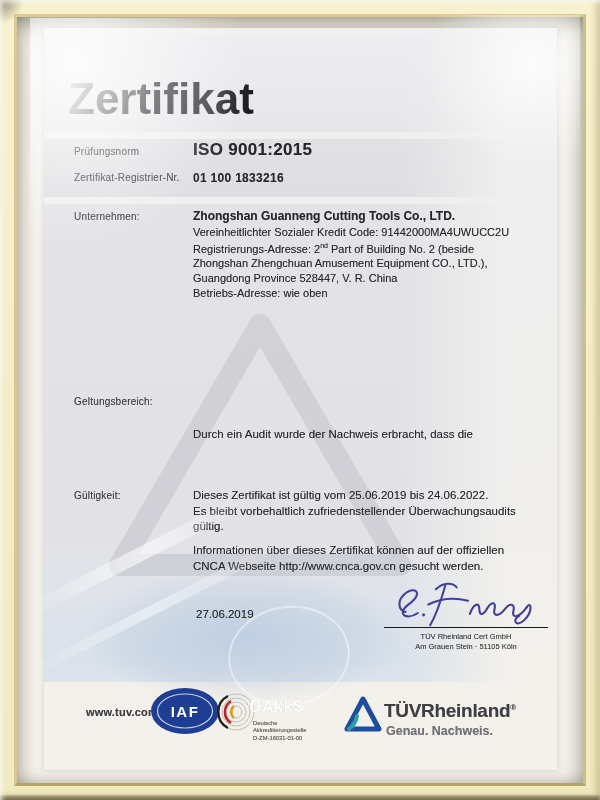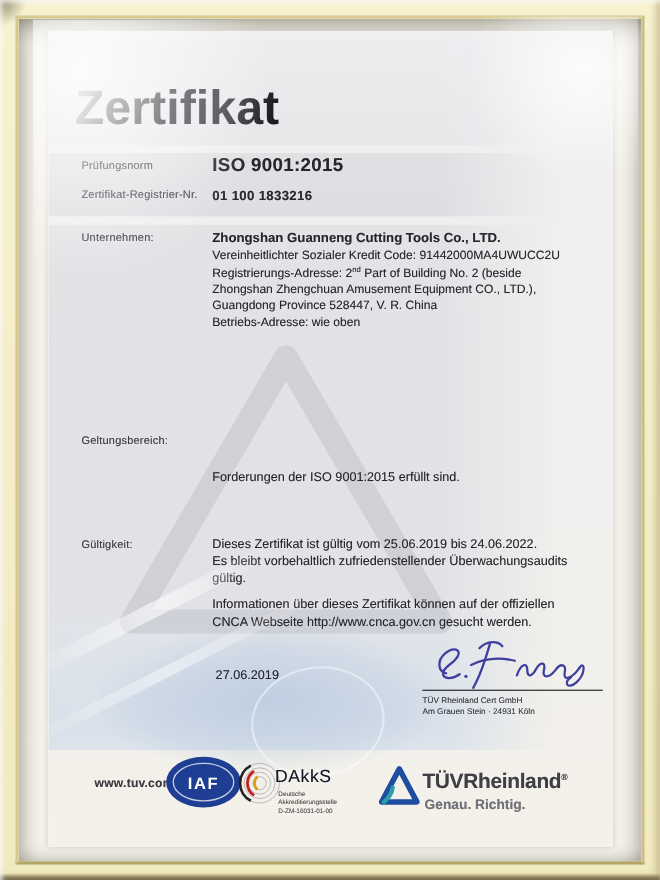--- a/index.html
+++ b/index.html
@@ -69,25 +69,25 @@
   .co{left:193px;top:209px;width:356px;font-size:11px;line-height:14.6px;}
   .co-name{font-size:12px;font-weight:bold;margin-bottom:1px;}
   .co sup{font-size:7px;}
   .v-scope{left:193px;top:355px;font-size:11.5px;}
   .para{left:193px;width:360px;font-size:11.5px;}
   .p-audit{top:427px;line-height:15px;}
   .p-valid{top:488px;line-height:15.5px;}
   .p-info{top:543px;line-height:15.5px;}
   .v-date{left:196px;top:608px;font-size:11.5px;text-align:right;}
   .sig-line{position:absolute;left:384px;top:627px;width:164px;height:1.2px;background:#1a1a1a;z-index:6;}
-  .issuer{left:384px;top:632px;width:164px;text-align:left;font-size:7.5px;line-height:9.6px;color:#3c3c40;}
+  .issuer{left:384px;top:632px;width:164px;text-align:center;font-size:7.5px;line-height:9.6px;color:#3c3c40;}
   
   .website{left:52px;top:706px;font-size:11px;font-weight:bold;color:#3a3a3f;letter-spacing:.2px;margin-left:34px;}
   .logo{position:absolute;z-index:6;}
-  .dakks-name{left:250px;top:698px;font-size:16px;font-weight:normal;color:#0f172a;letter-spacing:.5px;}
+  .dakks-name{left:250px;top:698px;font-size:16px;font-weight:bold;color:#ffffff;letter-spacing:.5px;}
   .dakks-sub{left:253px;width:110px;font-size:5.8px;line-height:7.4px;color:#555;}
   .brand{left:384px;top:700px;font-size:19px;font-weight:bold;color:#3e3e44;letter-spacing:-.3px;white-space:nowrap;}
   .brand .reg{font-size:8px;vertical-align:super;}
   .slogan{left:386px;top:724px;font-size:12.5px;font-weight:bold;color:#717178;}
 </style>
 </head>
 <body>
 
 <div class="photo">
 
@@ -118,21 +118,21 @@
     <div>Vereinheitlichter Sozialer Kredit Code: 91442000MA4UWUCC2U</div>
     <div><span>Registrierungs-Adresse: 2</span><sup>nd</sup><span> Part of Building No. 2 (beside</span></div>
     <div>Zhongshan Zhengchuan Amusement Equipment CO., LTD.),</div>
     <div>Guangdong Province 528447, V. R. China</div>
     <div>Betriebs-Adresse: wie oben</div>
   </div>
 
   <div class="txt lbl" style="left:74px;top:376px;margin-top:20px;">Geltungsbereich:</div>
 
   <div class="txt para p-audit">
-    <div>Forderungen der ISO 9001:2015 erfüllt sind.</div>
+    <div>Durch ein Audit wurde der Nachweis erbracht, dass die</div>
   </div>
 
   <div class="txt lbl" style="left:74px;top:490px;">Gültigkeit:</div>
   <div class="txt para p-valid">
     <div>Dieses Zertifikat ist gültig vom 25.06.2019 bis 24.06.2022.</div>
     <div>Es bleibt vorbehaltlich zufriedenstellender Überwachungsaudits</div>
     <div>gültig.</div>
   </div>
 
   <div class="txt para p-info">
@@ -148,21 +148,21 @@
       <path d="M46,12 C54,4 64,5 68,10"></path>
       <path d="M38,28 C52,21 68,21 80,24"></path>
       <path d="M82,38 C86,27 92,25 92,33 C92,41 97,39 101,31 C105,25 110,25 108,33 C106,41 113,41 119,33 C124,26 130,27 128,35 C126,44 135,41 142,31"></path>
       <path d="M142,31 C147,23 149,36 139,45 C131,52 126,45 134,40"></path>
     </g>
     <circle cx="33" cy="39" r="1.6" fill="#3f3f9f"></circle>
   </svg>
   <div class="sig-line"></div>
   <div class="txt issuer">
     <div>TÜV Rheinland Cert GmbH</div>
-    <div>Am Grauen Stein · 24931 Köln</div>
+    <div>Am Grauen Stein · 51105 Köln</div>
   </div>
 
   <div class="txt website">www.tuv.com</div>
 
   <svg class="logo" style="left:148px;top:686px;" width="74" height="52" viewBox="0 0 74 52">
     <ellipse cx="37" cy="25" rx="34" ry="23" fill="#1e3e93"></ellipse>
     <ellipse cx="37" cy="25" rx="27.5" ry="17" fill="none" stroke="rgba(255,255,255,0.75)" stroke-width="1.2"></ellipse>
     <text x="37" y="31" text-anchor="middle" font-family="Liberation Sans, sans-serif" font-size="15" font-weight="bold" fill="#ffffff" letter-spacing="1.5">IAF</text>
   </svg>
 
@@ -182,20 +182,20 @@
     <div>Deutsche</div>
     <div>Akkreditierungsstelle</div>
     <div>D-ZM-16031-01-00</div>
   </div>
 
   <svg class="logo" style="left:344px;top:694px;" width="38" height="42" viewBox="0 0 38 42">
     <path d="M19,5 L35,35 L3,35 Z" fill="none" stroke="#1c4da0" stroke-width="5" stroke-linejoin="round"></path>
     <path d="M5,35 C9,32 12,27 13,22" fill="none" stroke="#2a9fa8" stroke-width="4" stroke-linecap="round"></path>
   </svg>
   <div class="txt brand"><span>TÜV</span><span>Rheinland</span><span class="reg">®</span></div>
-  <div class="txt slogan">Genau. Richtig.</div>
+  <div class="txt slogan">Genau. Nachweis.</div>
 
   <div class="refl refl-tl"></div>
   <div class="refl refl-tr"></div>
   <div class="refl refl-s1"></div>
   <div class="refl refl-s2"></div>
 
 </div>
 
 </body></html>

